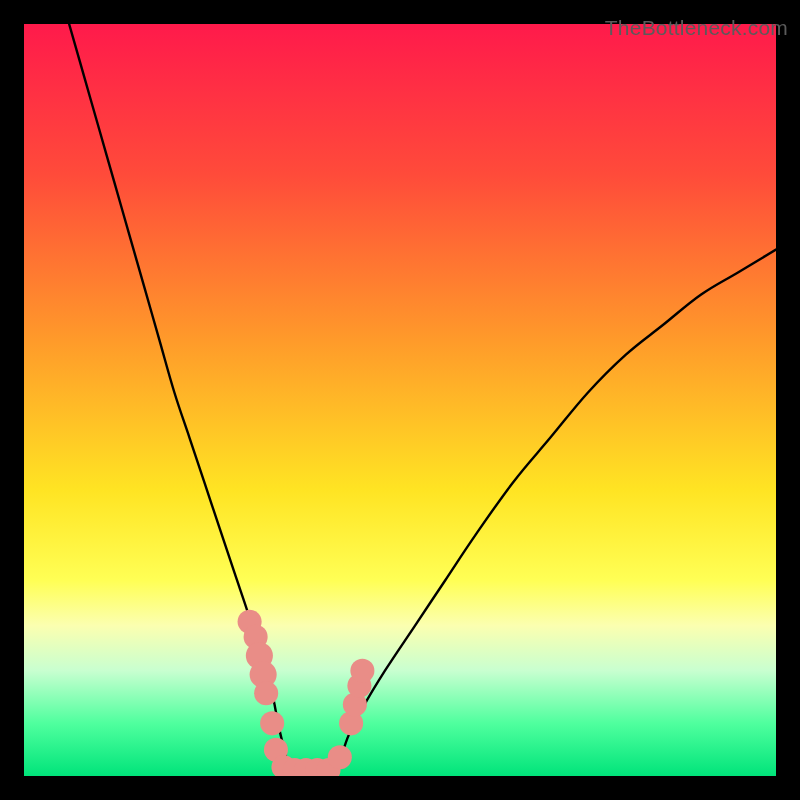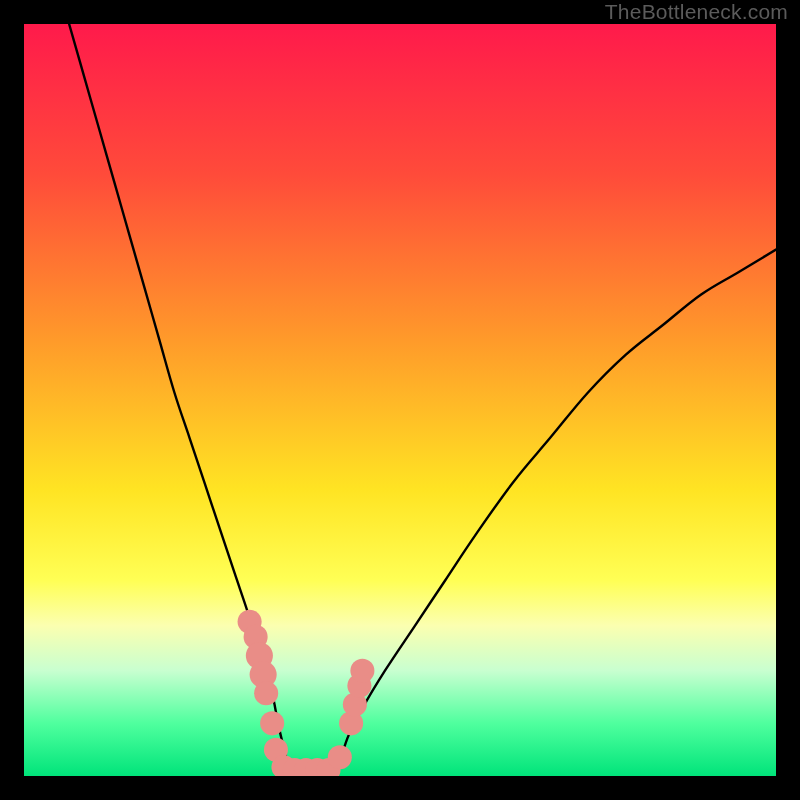--- a/index.html
+++ b/index.html
@@ -21,21 +21,21 @@
   }
   .plot-area {
     position: absolute;
     left: 0;
     top: 0;
     width: 752px;
     height: 752px;
   }
   .watermark {
     position: absolute;
-    top: 0;
+    top: 16px;
     right: 12px;
     color: #5b5b5b;
     font-size: 21px;
     font-weight: 500;
     letter-spacing: 0.2px;
   }
   svg { display: block; }
 </style>
 </head>
 <body>

